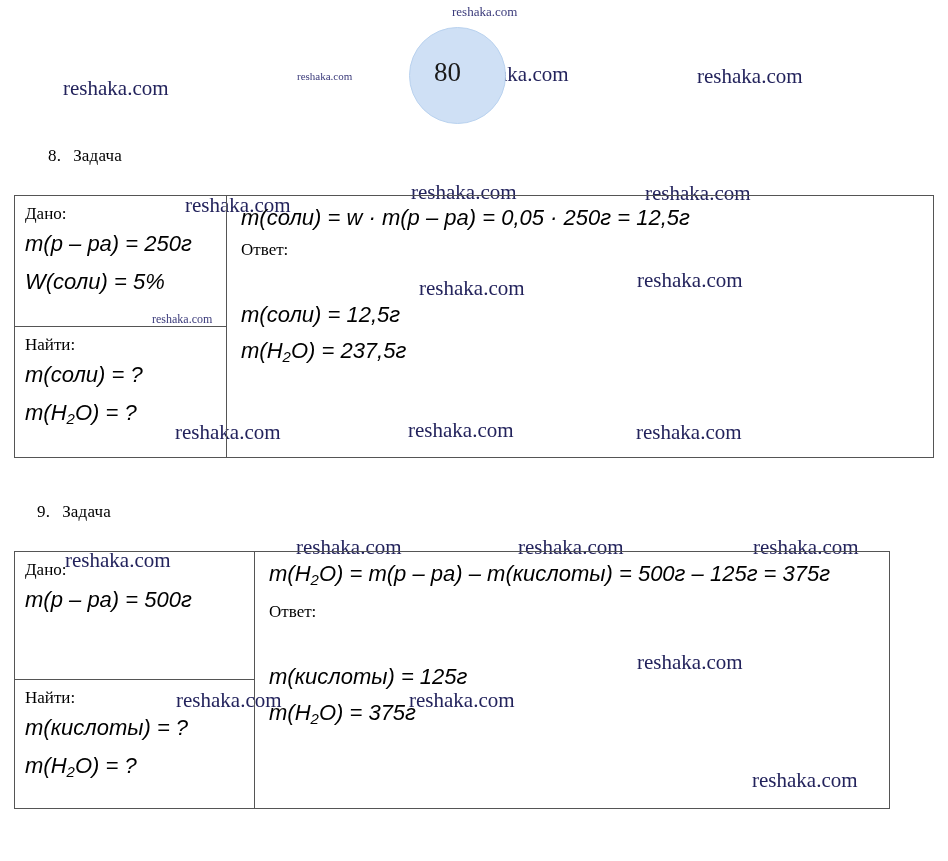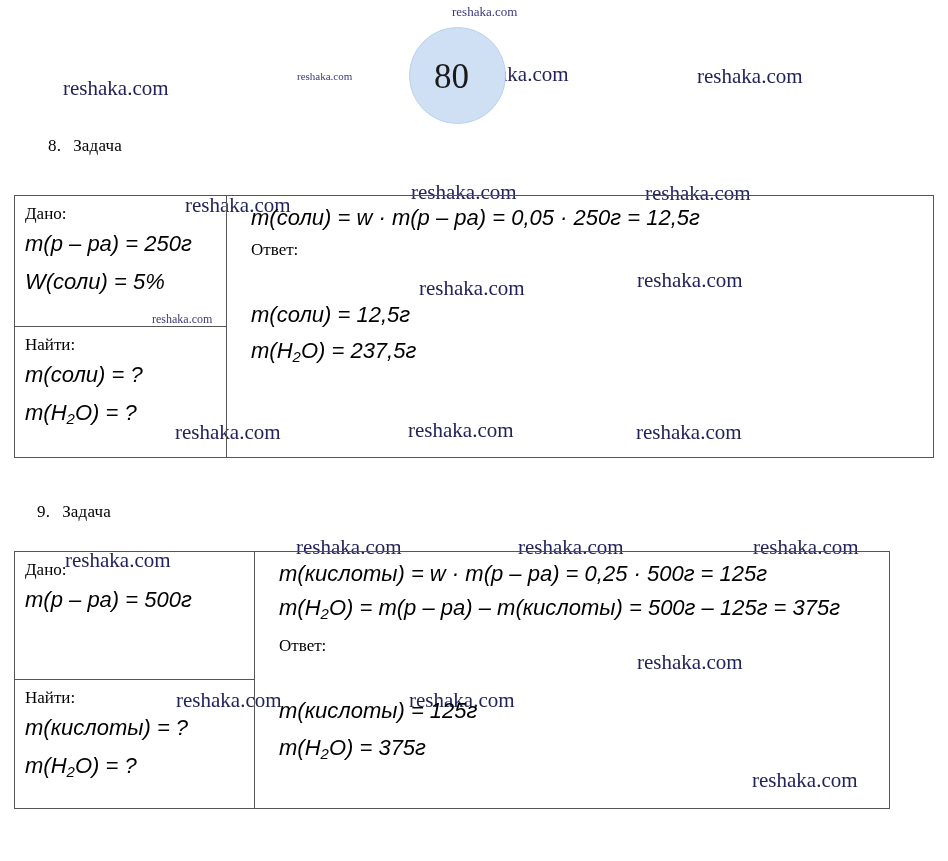--- a/index.html
+++ b/index.html
@@ -36,42 +36,41 @@
     width: 95px;
     height: 95px;
     border-radius: 50%;
     background: #cfe0f5;
     border: 1px solid #b9d2ef;
   }
   .page-number {
     position: absolute;
     left: 434px;
     top: 57px;
-    font-size: 35px;
+    font-size: 27px;
     color: #1a1a1a;
     font-family: "Liberation Serif", serif;
   }
 
   
   .task-heading {
     position: absolute;
     font-size: 17px;
     font-family: "Liberation Serif", serif;
     color: #000;
     letter-spacing: .2px;
   }
   .task-heading .num { margin-right: 12px; }
 
   
   .tbl {
     position: absolute;
     border: 1px solid #555;
     box-sizing: border-box;
     display: flex;
-    gap: 10px;
   }
   .col-left {
     box-sizing: border-box;
     border-right: 1px solid #555;
     display: flex;
     flex-direction: column;
   }
   .cell {
     box-sizing: border-box;
     padding: 8px 10px 6px 10px;
@@ -139,21 +138,21 @@
     <div class="wm blue" style="left: 753px; top: 535px; font-size: 21px;">reshaka.com</div>
     <div class="wm blue" style="left: 637px; top: 650px; font-size: 21px;">reshaka.com</div>
     <div class="wm blue" style="left: 176px; top: 688px; font-size: 21px;">reshaka.com</div>
     <div class="wm blue" style="left: 409px; top: 688px; font-size: 21px;">reshaka.com</div>
     <div class="wm blue" style="left: 752px; top: 768px; font-size: 21px;">reshaka.com</div>
   </div>
 
 <div class="page-badge"></div>
 <div class="page-number">80</div>
 
-<div class="task-heading" style="left:48px; top:136px;text-align:center;">
+<div class="task-heading" style="left:48px; top:146px;text-align:center;">
   <span class="num">8.</span><span>Задача</span>
 </div>
 
 <div class="tbl" style="left:14px; top:195px; width:920px; height:263px;">
   <div class="col-left" style="width:212px;">
     <div class="cell div" style="height:131px;">
       <div class="lbl">Дано:</div>
       <div class="math"><i>m</i>(<i>p</i> – <i>pa</i>) = 250<i>г</i></div>
       <div class="math"><i>W</i>(<i>соли</i>) = 5%</div>
     </div>
@@ -181,19 +180,18 @@
       <div class="lbl">Дано:</div>
       <div class="math"><i>m</i>(<i>p</i> – <i>pa</i>) = 500<i>г</i></div>
     </div>
     <div class="cell" style="height:129px;">
       <div class="lbl">Найти:</div>
       <div class="math"><i>m</i>(<i>кислоты</i>) = ?</div>
       <div class="math"><i>m</i>(<i>H</i><sub>2</sub><i>O</i>) = ?</div>
     </div>
   </div>
   <div class="col-right">
-    <div class="math tight"><i>m</i>(<i>кислоты</i>) = <i>w</i> · <i>m</i>(<i>p</i> – <i>pa</i>) = 0,25 · 500<i>г</i> = 125<i>г</i></div>
     <div class="math"><i>m</i>(<i>H</i><sub>2</sub><i>O</i>) = <i>m</i>(<i>p</i> – <i>pa</i>) – <i>m</i>(<i>кислоты</i>) = 500<i>г</i> – 125<i>г</i> = 375<i>г</i></div>
     <div class="ansline">Ответ:</div>
     <div class="math ans"><i>m</i>(<i>кислоты</i>) = 125<i>г</i></div>
     <div class="math"><i>m</i>(<i>H</i><sub>2</sub><i>O</i>) = 375<i>г</i></div>
   </div>
 </div>
 
 </body></html>

